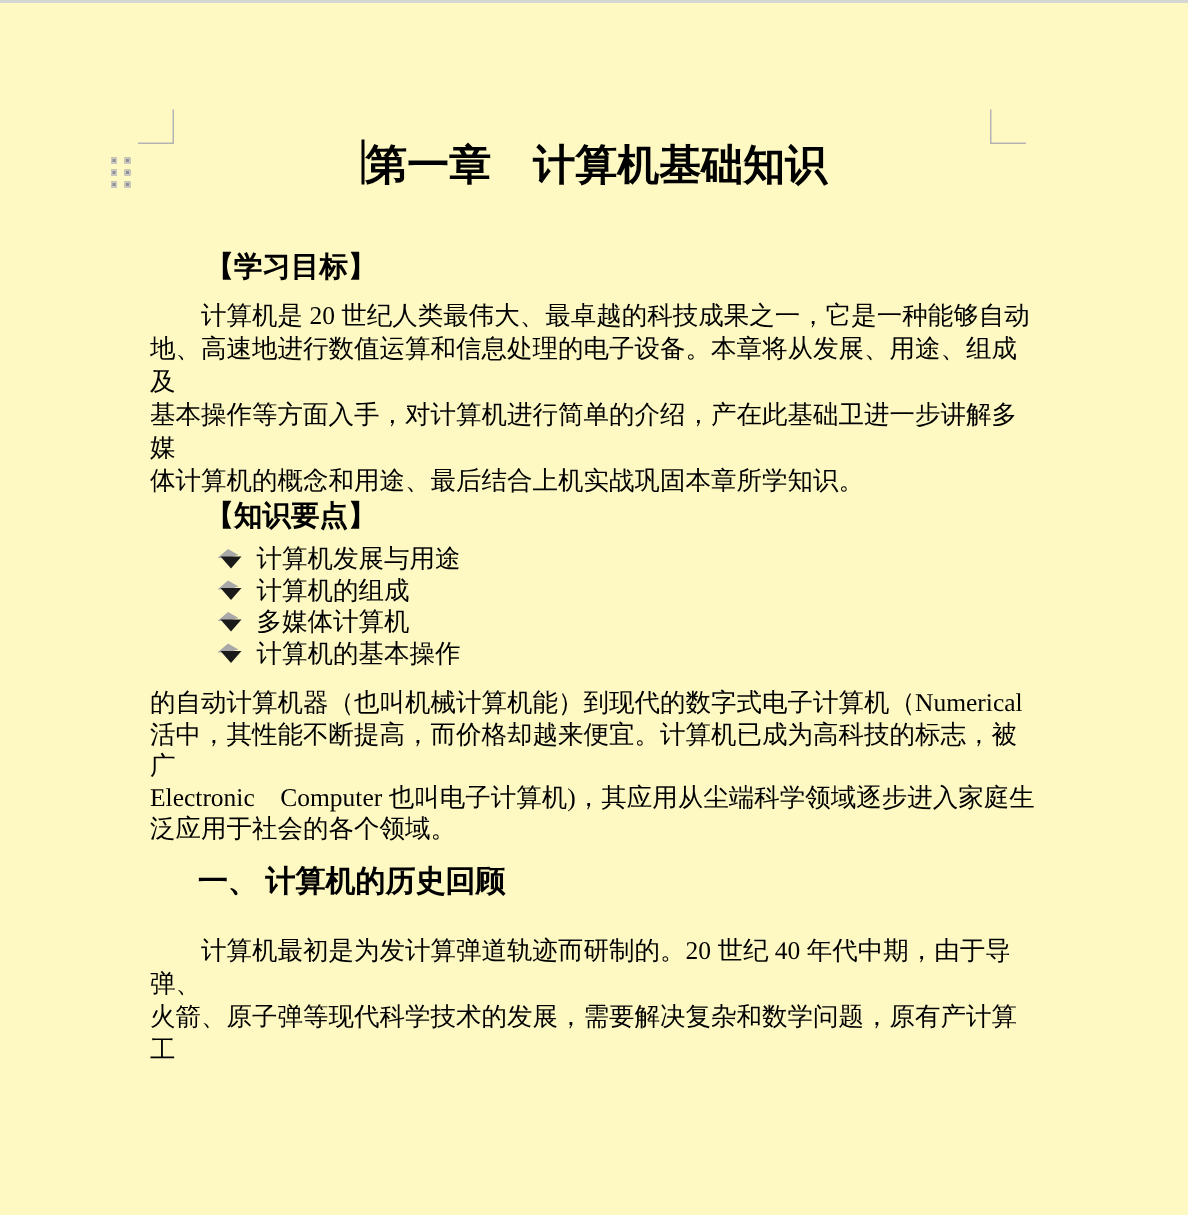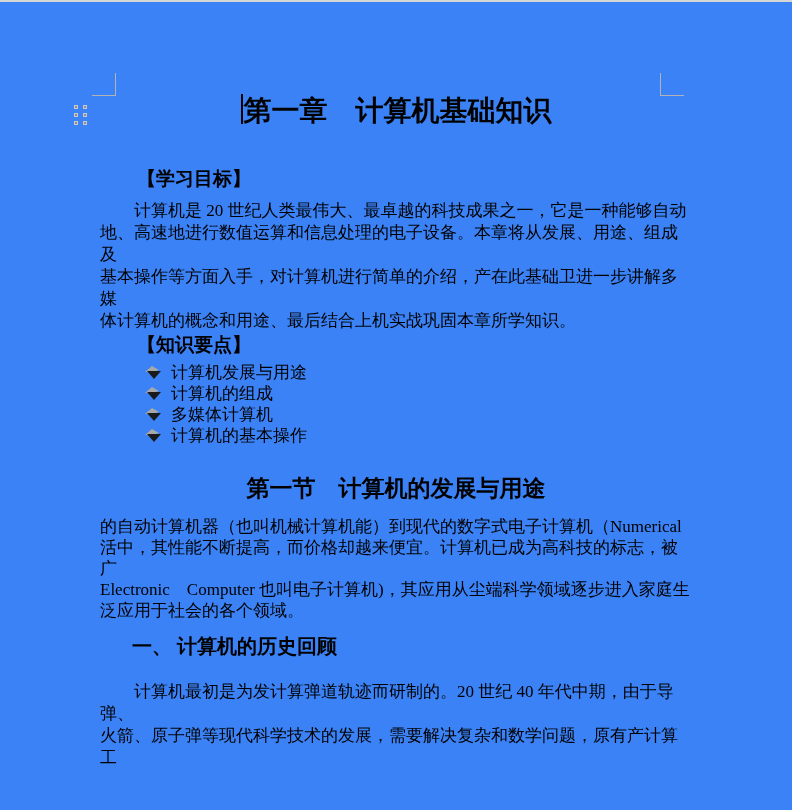--- a/index.html
+++ b/index.html
@@ -1,19 +1,19 @@
 <!DOCTYPE html>
 <html><head>
 <meta charset="utf-8">
 <style>
   * { margin: 0; padding: 0; box-sizing: border-box; }
   html, body { width: 792px; height: 810px; background: #ffffff; overflow: hidden; }
   body { font-family: "Liberation Serif", "DejaVu Serif", serif; color: #000; }
 
-  .page { position: relative; width: 792px; height: 810px; background: #3b82f6; }
+  .page { position: relative; width: 792px; height: 810px; background: #fef9c3; }
 
   .top-edge { position: absolute; left: 0; top: 0; width: 792px; height: 2px; background: #d6d6d6; }
 
   .crop-mark { position: absolute; top: 73px; width: 24px; height: 23px; }
   .crop-left  { left: 92px;  border-right: 1px solid #b3b3b3; border-bottom: 1px solid #b3b3b3; }
   .crop-right { left: 660px; border-left: 1px solid #b3b3b3; border-bottom: 1px solid #b3b3b3; }
 
   .drag-handle { position: absolute; left: 74px; top: 105px; display: grid;
                  grid-template-columns: 4px 4px; grid-template-rows: 4px 4px 4px;
                  column-gap: 5px; row-gap: 4px; cursor: move; }
@@ -105,21 +105,20 @@
       </li>
       <li>
         <svg class="bullet-ico" viewBox="0 0 17 15">
             <polygon points="0,7 7,1 14,5 7,7" fill="#a8a8a8"></polygon>
             <polygon points="2,6 16,6 9,14" fill="#1a1a1a"></polygon>
           </svg>
         <span>计算机的基本操作</span>
       </li>
     </ul>
 
-    <h2 class="section-title">第一节　计算机的发展与用途</h2>
 
     <div class="para sec">
       <span class="line">的自动计算机器（也叫机械计算机能）到现代的数字式电子计算机（Numerical</span>
       <span class="line">活中，其性能不断提高，而价格却越来便宜。计算机已成为高科技的标志，被广</span>
       <span class="line">Electronic　Computer 也叫电子计算机)，其应用从尘端科学领域逐步进入家庭生</span>
       <span class="line">泛应用于社会的各个领域。</span>
     </div>
 
     <h3 class="subsection-title">一、 计算机的历史回顾</h3>
 

